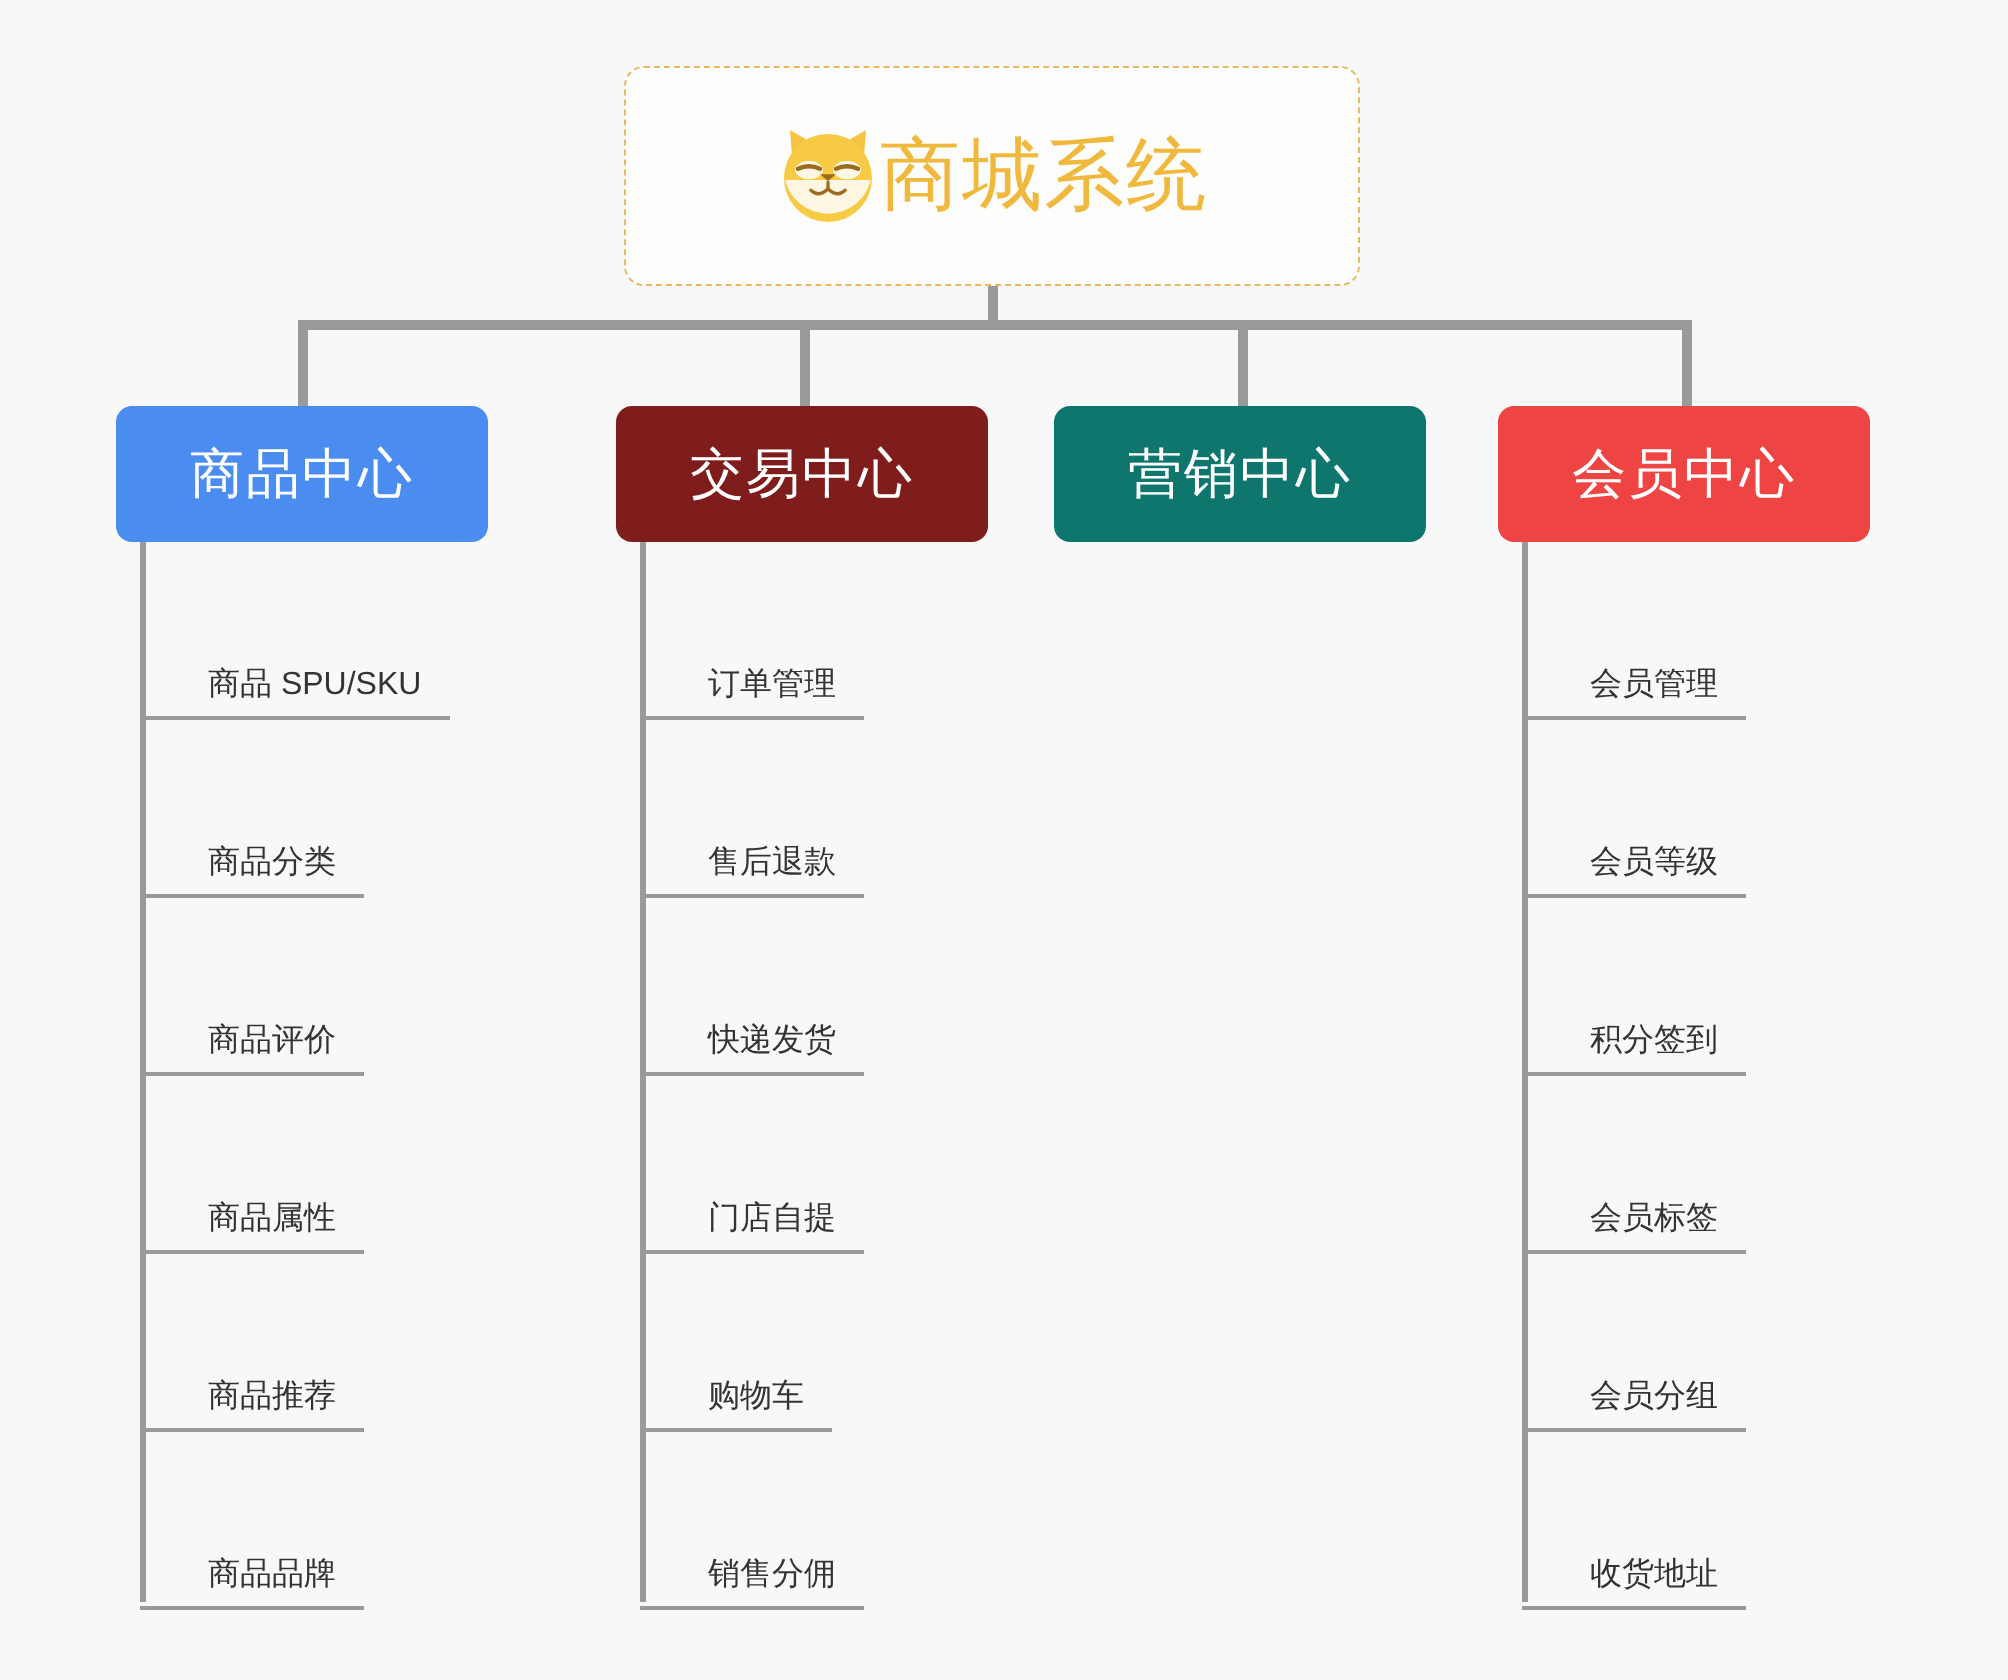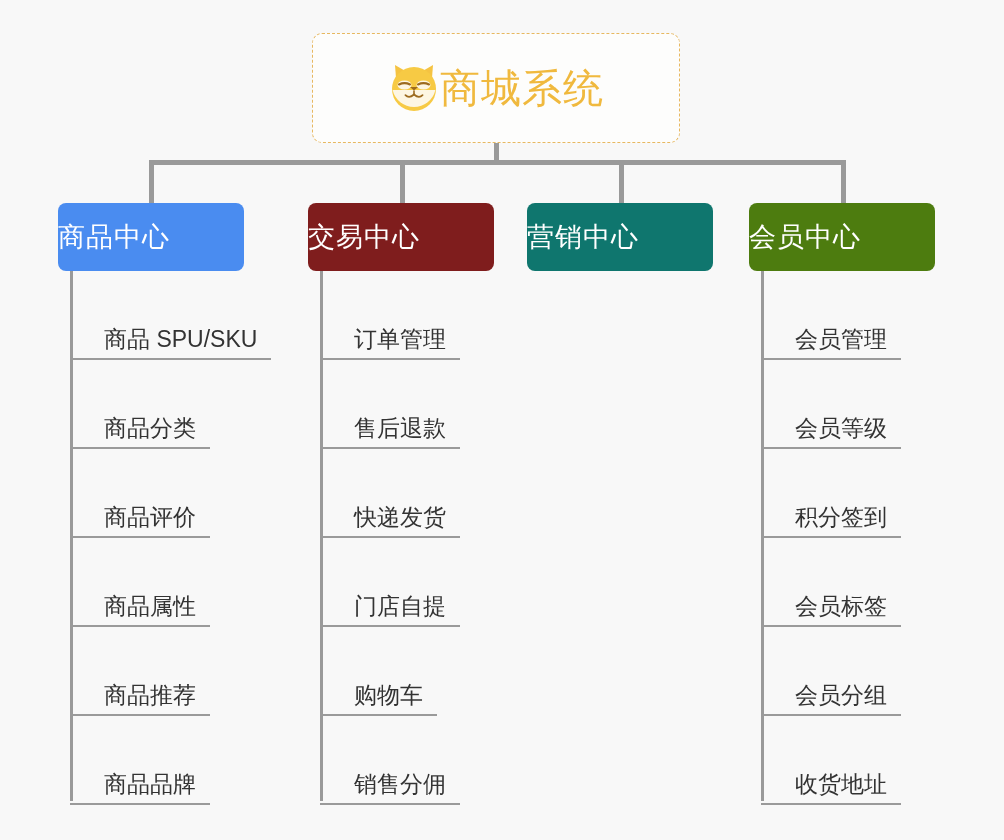--- a/index.html
+++ b/index.html
@@ -64,21 +64,21 @@
   .column {
     position: absolute;
     top: 203px;
   }
   .cat-box {
     position: relative;
     height: 68px;
     border-radius: 8px;
     display: flex;
     align-items: center;
-    justify-content: flex-start;
+    justify-content: center;
     color: #ffffff;
     font-size: 27px;
     letter-spacing: 1px;
     white-space: nowrap;
   }
 
   
   .leaves {
     position: relative;
     margin-left: 12px;
@@ -95,21 +95,21 @@
   .leaf {
     position: relative;
     height: 89px;
     display: flex;
     align-items: flex-end;
     box-sizing: border-box;
   }
   .leaf-label {
     display: inline-block;
     padding: 0 14px 6px 34px;
-    font-size: 23px;
+    font-size: 16px;
     color: #333333;
     white-space: nowrap;
     border-bottom: 2px solid #9a9a9a;
     line-height: 1.1;
   }
 </style>
 </head>
 <body>
 
 <div id="mindmap">
@@ -204,21 +204,21 @@
     </div>
   </div>
 
   <div class="column" style="left:527px; width:186px;">
     <div class="cat-box" style="background:#0f766e;">
       <span>营销中心</span>
     </div>
   </div>
 
   <div class="column" style="left:749px; width:186px;">
-    <div class="cat-box" style="background:#4d7c0f;font-family:Liberation Mono, monospace;">
+    <div class="cat-box" style="background:#ef4444;font-family:Liberation Mono, monospace;">
       <span>会员中心</span>
     </div>
     <div class="leaves">
       <div class="leaf-trunk"></div>
       <div class="leaf">
           <span class="leaf-label">会员管理</span>
         </div>
       <div class="leaf">
           <span class="leaf-label">会员等级</span>
         </div>

